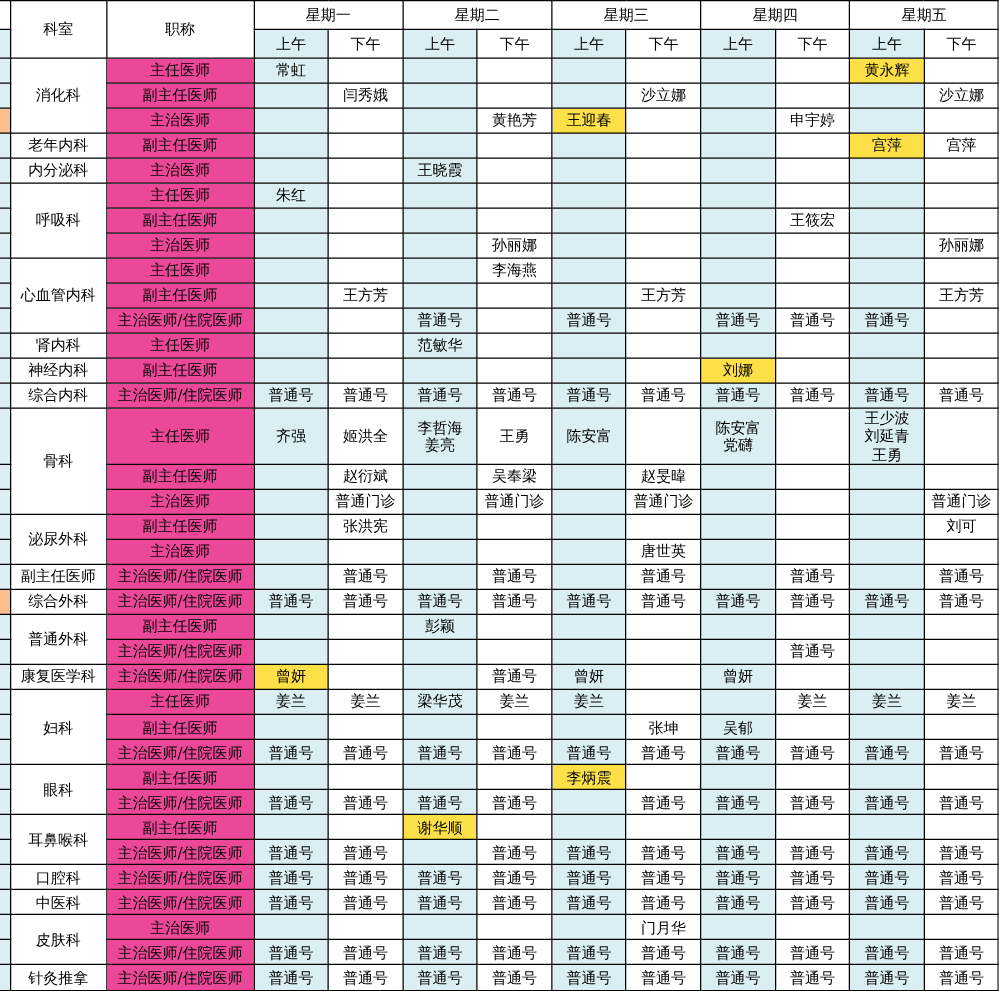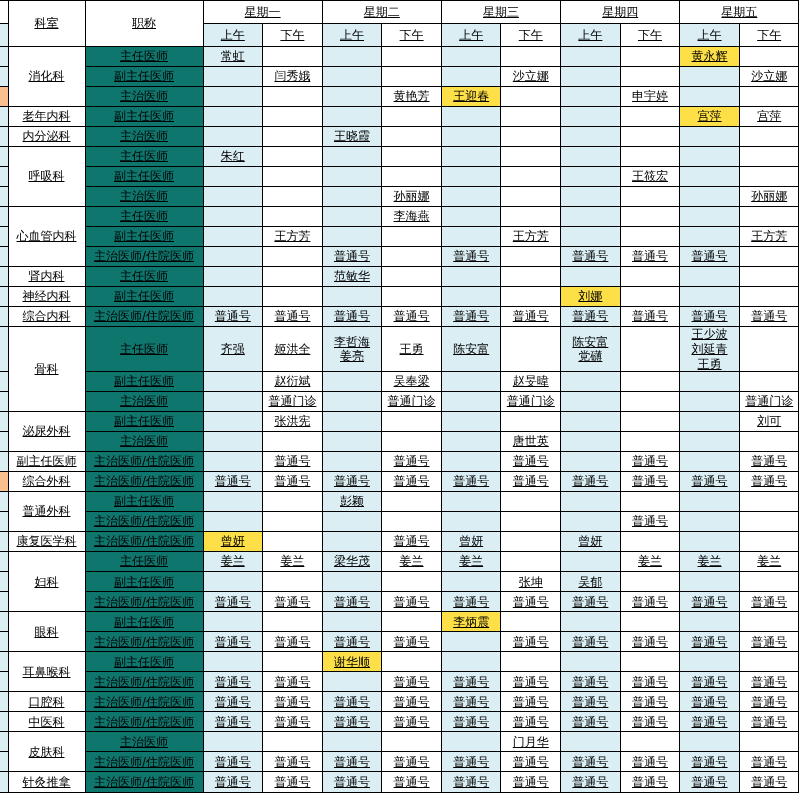--- a/index.html
+++ b/index.html
@@ -1,31 +1,31 @@
 <!DOCTYPE html>
 <html><head>
 <meta charset="utf-8">
 <style>
   html,body{margin:0;padding:0;background:#fff;}
-  #wrap{width:799px;height:793px;overflow:hidden;background:#fff;text-decoration:underline;}
+  #wrap{width:799px;height:793px;overflow:hidden;background:#fff;}
   table{border-collapse:collapse;table-layout:fixed;width:799px;height:793px;
         font-family:"DejaVu Sans",sans-serif;font-size:12px;color:#000;background:#fff;}
   th,td{border:1px solid #000;text-align:center;vertical-align:middle;
         padding:0 1px;font-weight:normal;overflow:hidden;white-space:pre-line;line-height:1.22;}
   thead th{height:22px;}
   tbody tr{height:20px;}
   .sliver{border-left:none;}
   .am{background:#DAEEF3;}
   .pm{background:#FFFFFF;}
   .whitecell{background:#fde047;}
   .sliver-h{background:#FFFFFF;}
   .sliver-b{background:#DAEEF3;}
   .marker{background:#FABF8F;}
   .dept{background:#FFFFFF;margin-top:44px;}
-  .title{background:#0f766e;}
+  .title{background:#ec4899;}
 </style>
 </head>
 <body>
 
 <div id="wrap">
   <table>
     <colgroup id="cols">
         <col style="width: 8px;">
         <col style="width: 77px;">
         <col style="width: 118px;">

